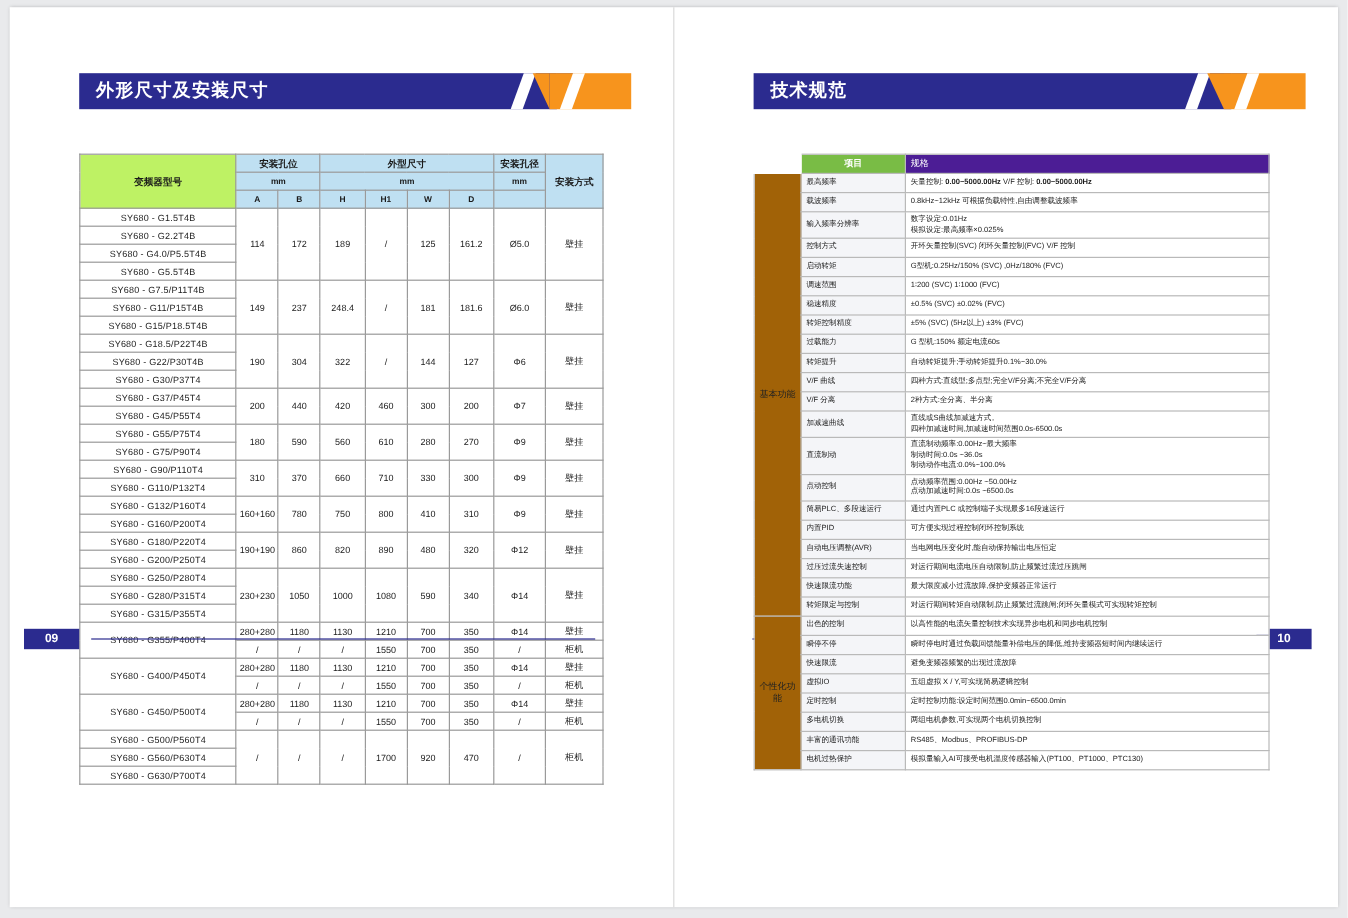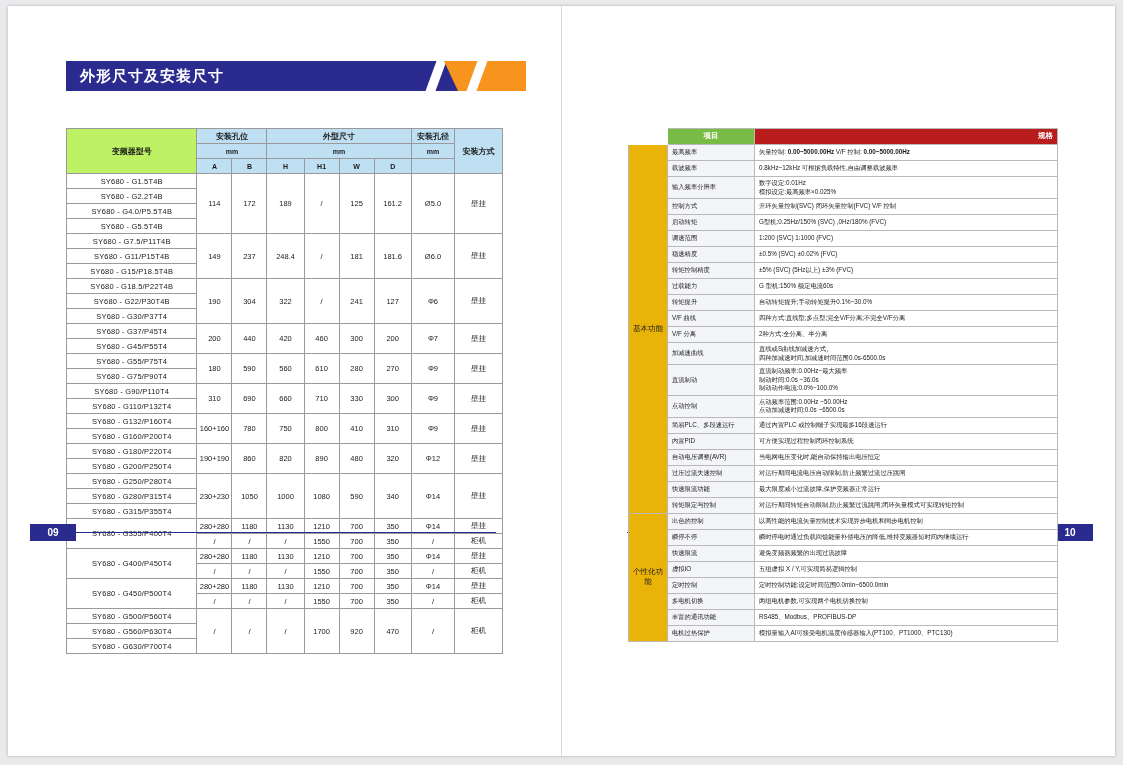--- a/index.html
+++ b/index.html
@@ -53,36 +53,36 @@
   #dim-table td,#dim-table th{padding:0;height:14px;}
   #dim-table .hdr{background:#bef264;font-weight:bold;font-size:8px;}
   #dim-table .hdr-blue{background:#bfe0f2;font-weight:bold;font-size:8px;margin-top:24px;}
   #dim-table .model{font-size:7.5px;letter-spacing:.2px;}
   #dim-table .sub{font-size:7px;}
 
   
   #spec-table{position:absolute;left:620px;top:122px;width:430px;padding-left:16px;}
   #spec-table td{padding:2px 4px;height:11px;font-size:6.3px;line-height:1.35;color:#1a1a1a;text-align:left;border:1px solid #b9b9b9;}
   #spec-table td.cat{
-    width:30px;text-align:center;background:#eab308;font-size:7.5px;font-weight:normal;color:#222;
+    width:30px;text-align:center;background:#a16207;font-size:7.5px;font-weight:normal;color:#222;
   }
   #spec-table td.item{width:78px;background:#f4f5f8;}
   #spec-table td.val{background:#ffffff;}
   #spec-table .hdr-green{background:#79bc45;color:#fff;font-weight:bold;text-align:center;font-size:7.5px;}
-  #spec-table .hdr-cyan{background:#b91c1c;color:#fff;font-weight:bold;text-align:right;font-size:7.5px;}
+  #spec-table .hdr-cyan{background:#4c1d95;color:#fff;font-weight:normal;text-align:left;font-size:7.5px;}
   #spec-table .hdr-blank{background:#ffffff;border:1px solid #ffffff;}
   .val b{font-weight:bold;}
 
   
   .pagenum{
     position:absolute;bottom:24px;height:17px;line-height:17px;
     color:#fff;font-size:10px;font-weight:bold;text-align:center;width:46px;
     background:#2b2b8f;
   }
-  .pagenum.l{left:22px;}
+  .pagenum.l{left:12px;}
   .pagenum.r{right:22px;}
   .footline{position:absolute;bottom:32px;height:1px;background:#2b2b8f;}
   .footline.l{left:68px;width:420px;}
   .footline.r{right:68px;width:420px;}
 </style>
 </head>
 <body>
 
 <div class="page">
   <div class="spread">
@@ -158,21 +158,21 @@
             </tr>
             <tr>
               <td class="model">SY680 - G15/P18.5T4B</td>
             </tr>
             <tr>
               <td class="model">SY680 - G18.5/P22T4B</td>
               <td rowspan="3">190</td>
               <td rowspan="3">304</td>
               <td rowspan="3">322</td>
               <td rowspan="3">/</td>
-              <td rowspan="3">241</td>
+              <td rowspan="3">144</td>
               <td rowspan="3">127</td>
               <td rowspan="3">Φ6</td>
               <td class="model" rowspan="3">壁挂</td>
             </tr>
             <tr>
               <td class="model">SY680 - G22/P30T4B</td>
             </tr>
             <tr>
               <td class="model">SY680 - G30/P37T4</td>
             </tr>
@@ -200,21 +200,21 @@
               <td rowspan="2">270</td>
               <td rowspan="2">Φ9</td>
               <td class="model" rowspan="2">壁挂</td>
             </tr>
             <tr>
               <td class="model">SY680 - G75/P90T4</td>
             </tr>
             <tr>
               <td class="model">SY680 - G90/P110T4</td>
               <td rowspan="2">310</td>
-              <td rowspan="2">690</td>
+              <td rowspan="2">370</td>
               <td rowspan="2">660</td>
               <td rowspan="2">710</td>
               <td rowspan="2">330</td>
               <td rowspan="2">300</td>
               <td rowspan="2">Φ9</td>
               <td class="model" rowspan="2">壁挂</td>
             </tr>
             <tr>
               <td class="model">SY680 - G110/P132T4</td>
             </tr>
@@ -345,20 +345,27 @@
             </tr>
           </tbody>
 
       </table>
 
       <div class="footline l"></div>
       <div class="pagenum l">09</div>
     </div>
 
     <div class="half right">
+      <div class="banner" style="left:66px;top:55px;width:398px;">
+        <div class="blue"></div>
+        <div class="slash" style="left:365px;"></div>
+        <div class="orange" style="left:392px;width:68px;"></div>
+        <div class="slash" style="left:406px;"></div>
+        <div class="title">技术规范</div>
+      </div>
 
       <div class="footline r"></div>
       <div class="pagenum r">10</div>
     </div>
 
     <table class="tbl" id="spec-table">
       <tbody id="spec-body">
           <tr>
             <td class="hdr-blank">&nbsp;</td>
             <td class="hdr-green">项目</td>

